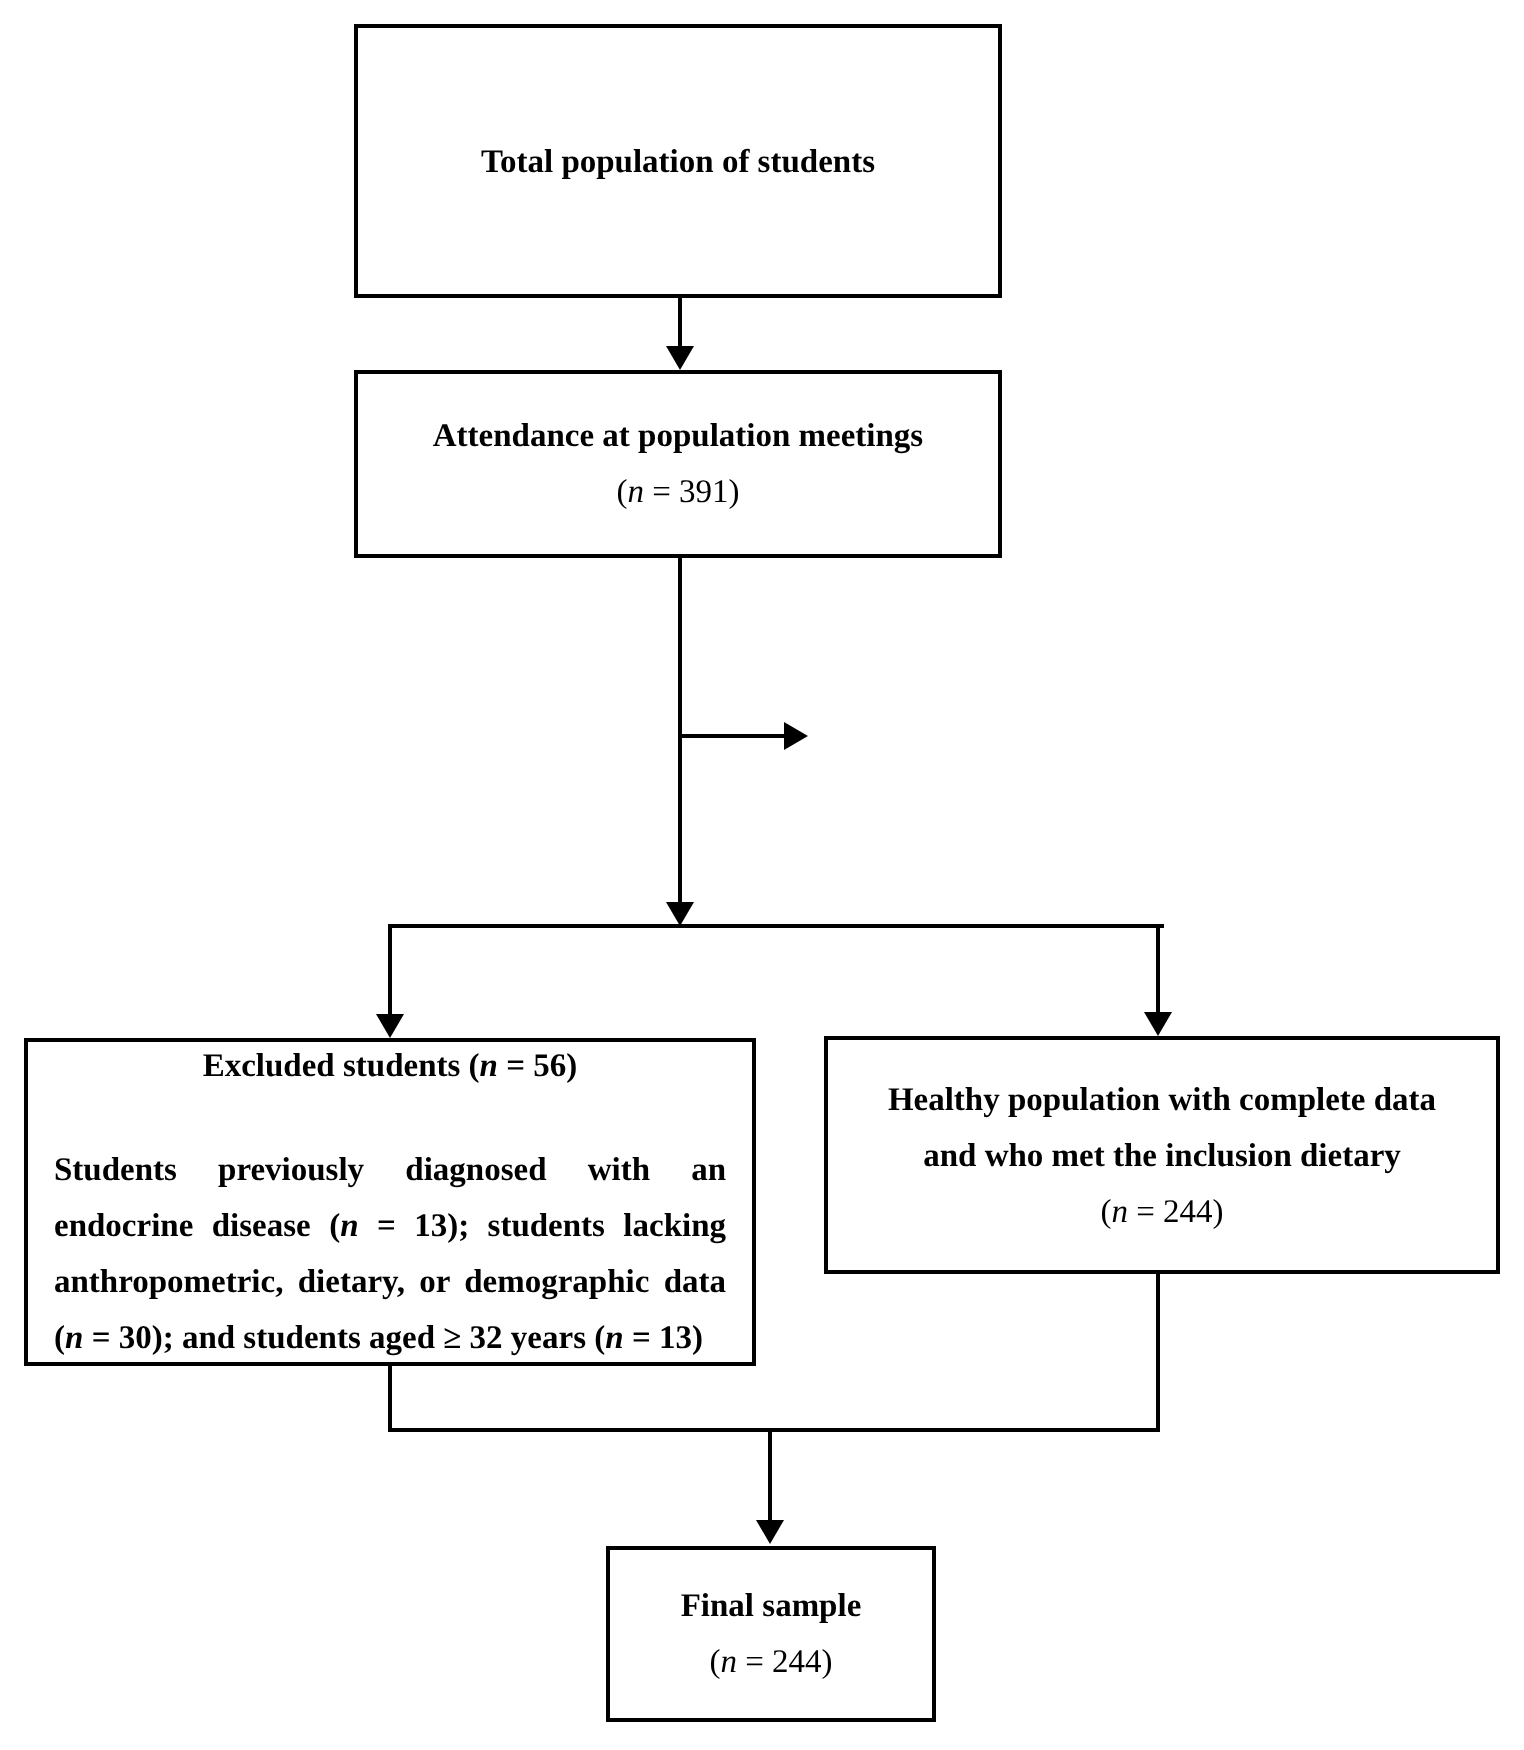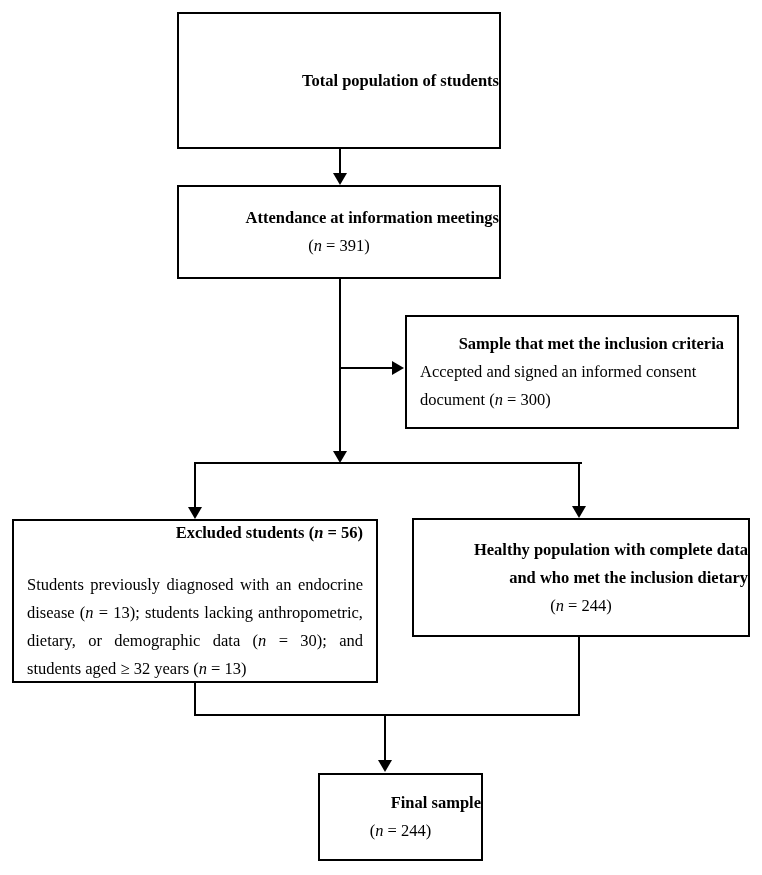--- a/index.html
+++ b/index.html
@@ -21,24 +21,24 @@
   .box {
     position: absolute;
     box-sizing: border-box;
     border: 2px solid #000000;
     background: #ffffff;
     display: flex;
     flex-direction: column;
     justify-content: center;
     text-align: center;
   }
-  .bold { font-weight: bold; text-align: right; }
+  .bold { font-weight: bold; }
   .it { font-style: italic; }
   .body-left { text-align: left; }
-  .body-justify { text-align: justify; }
+  .body-justify { text-align: justify; font-weight: bold; }
   .vline, .hline {
     position: absolute;
     background: #000000;
   }
   .vline { width: 2px; }
   .hline { height: 2px; }
   .arr-down {
     position: absolute;
     width: 0; height: 0;
     border-left: 7px solid transparent;
@@ -52,59 +52,51 @@
     border-bottom: 7px solid transparent;
     border-left: 12px solid #000000;
   }
 
   
   #box-total      { left: 177px; top: 12px;  width: 324px; height: 137px; }
   #box-attendance { left: 177px; top: 185px; width: 324px; height: 94px;  }
   #box-inclusion  { left: 405px; top: 315px; width: 334px; height: 114px; padding: 0 13px; }
   #box-excluded   { left: 12px;  top: 519px; width: 366px; height: 164px; padding: 0 13px; gap: 24px; }
   #box-healthy    { left: 412px; top: 518px; width: 338px; height: 119px; }
-  #box-final      { left: 318px; top: 773px; width: 165px; height: 88px;  }
+  #box-final      { left: 303px; top: 773px; width: 165px; height: 88px;  }
 </style>
 </head>
 <body>
 
 <div class="canvas">
 
   <div class="box" id="box-total">
     <div class="bold">
       <span>Total population of students</span>
     </div>
   </div>
 
   <div class="vline" style="left:339px; top:148px; height:26px;"></div>
   <div class="arr-down" style="left:333px; top:173px;"></div>
 
   <div class="box" id="box-attendance">
     <div class="bold">
-      <span>Attendance at information meetings</span>
+      <span>Attendance at population meetings</span>
     </div>
     <div>
       <span>(</span><span class="it">n</span><span> = 391)</span>
     </div>
   </div>
 
   <div class="vline" style="left:339px; top:278px; height:174px;"></div>
   <div class="arr-down" style="left:333px; top:451px;"></div>
 
   <div class="hline" style="left:339px; top:367px; width:54px;"></div>
   <div class="arr-right" style="left:392px; top:361px;"></div>
 
-  <div class="box" id="box-inclusion">
-    <div class="bold">
-      <span>Sample that met the inclusion criteria</span>
-    </div>
-    <div class="body-left">
-      <span>Accepted and signed an informed consent document (</span><span class="it">n</span><span> = 300)</span>
-    </div>
-  </div>
 
   <div class="hline" style="left:194px; top:462px; width:388px;"></div>
 
   <div class="vline" style="left:194px; top:462px; height:46px;"></div>
   <div class="arr-down" style="left:188px; top:507px;"></div>
 
   <div class="vline" style="left:578px; top:462px; height:46px;"></div>
   <div class="arr-down" style="left:572px; top:506px;"></div>
 
   <div class="box" id="box-excluded">

